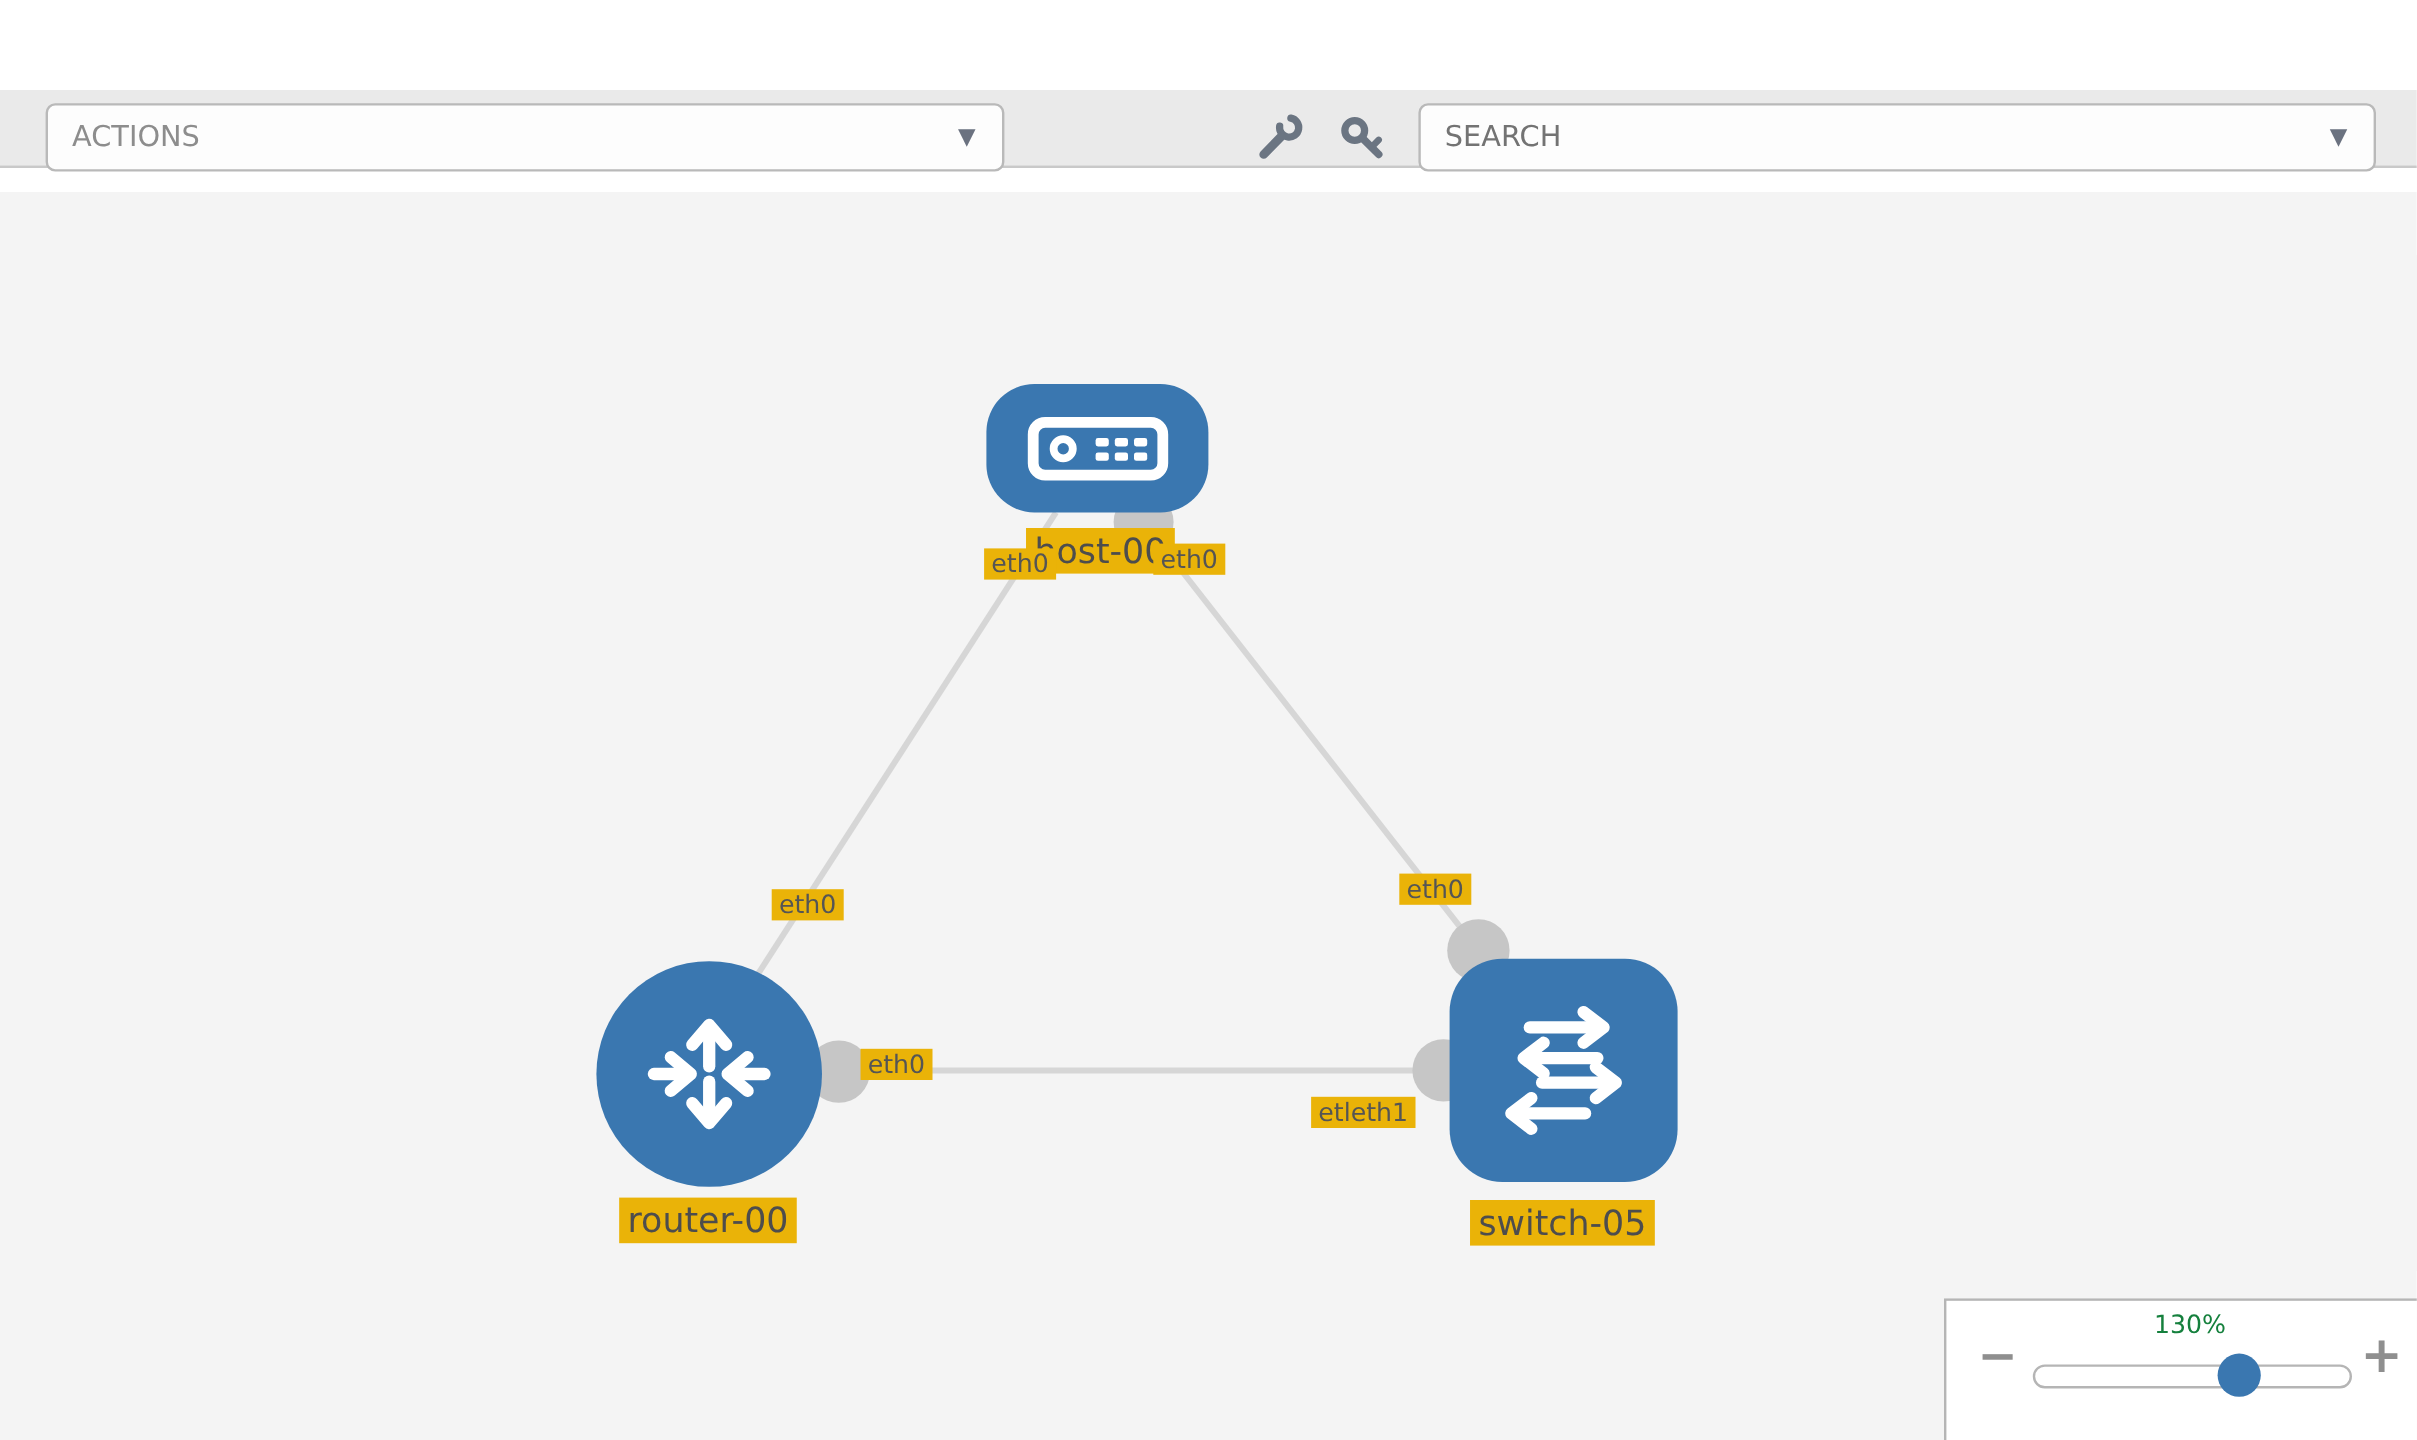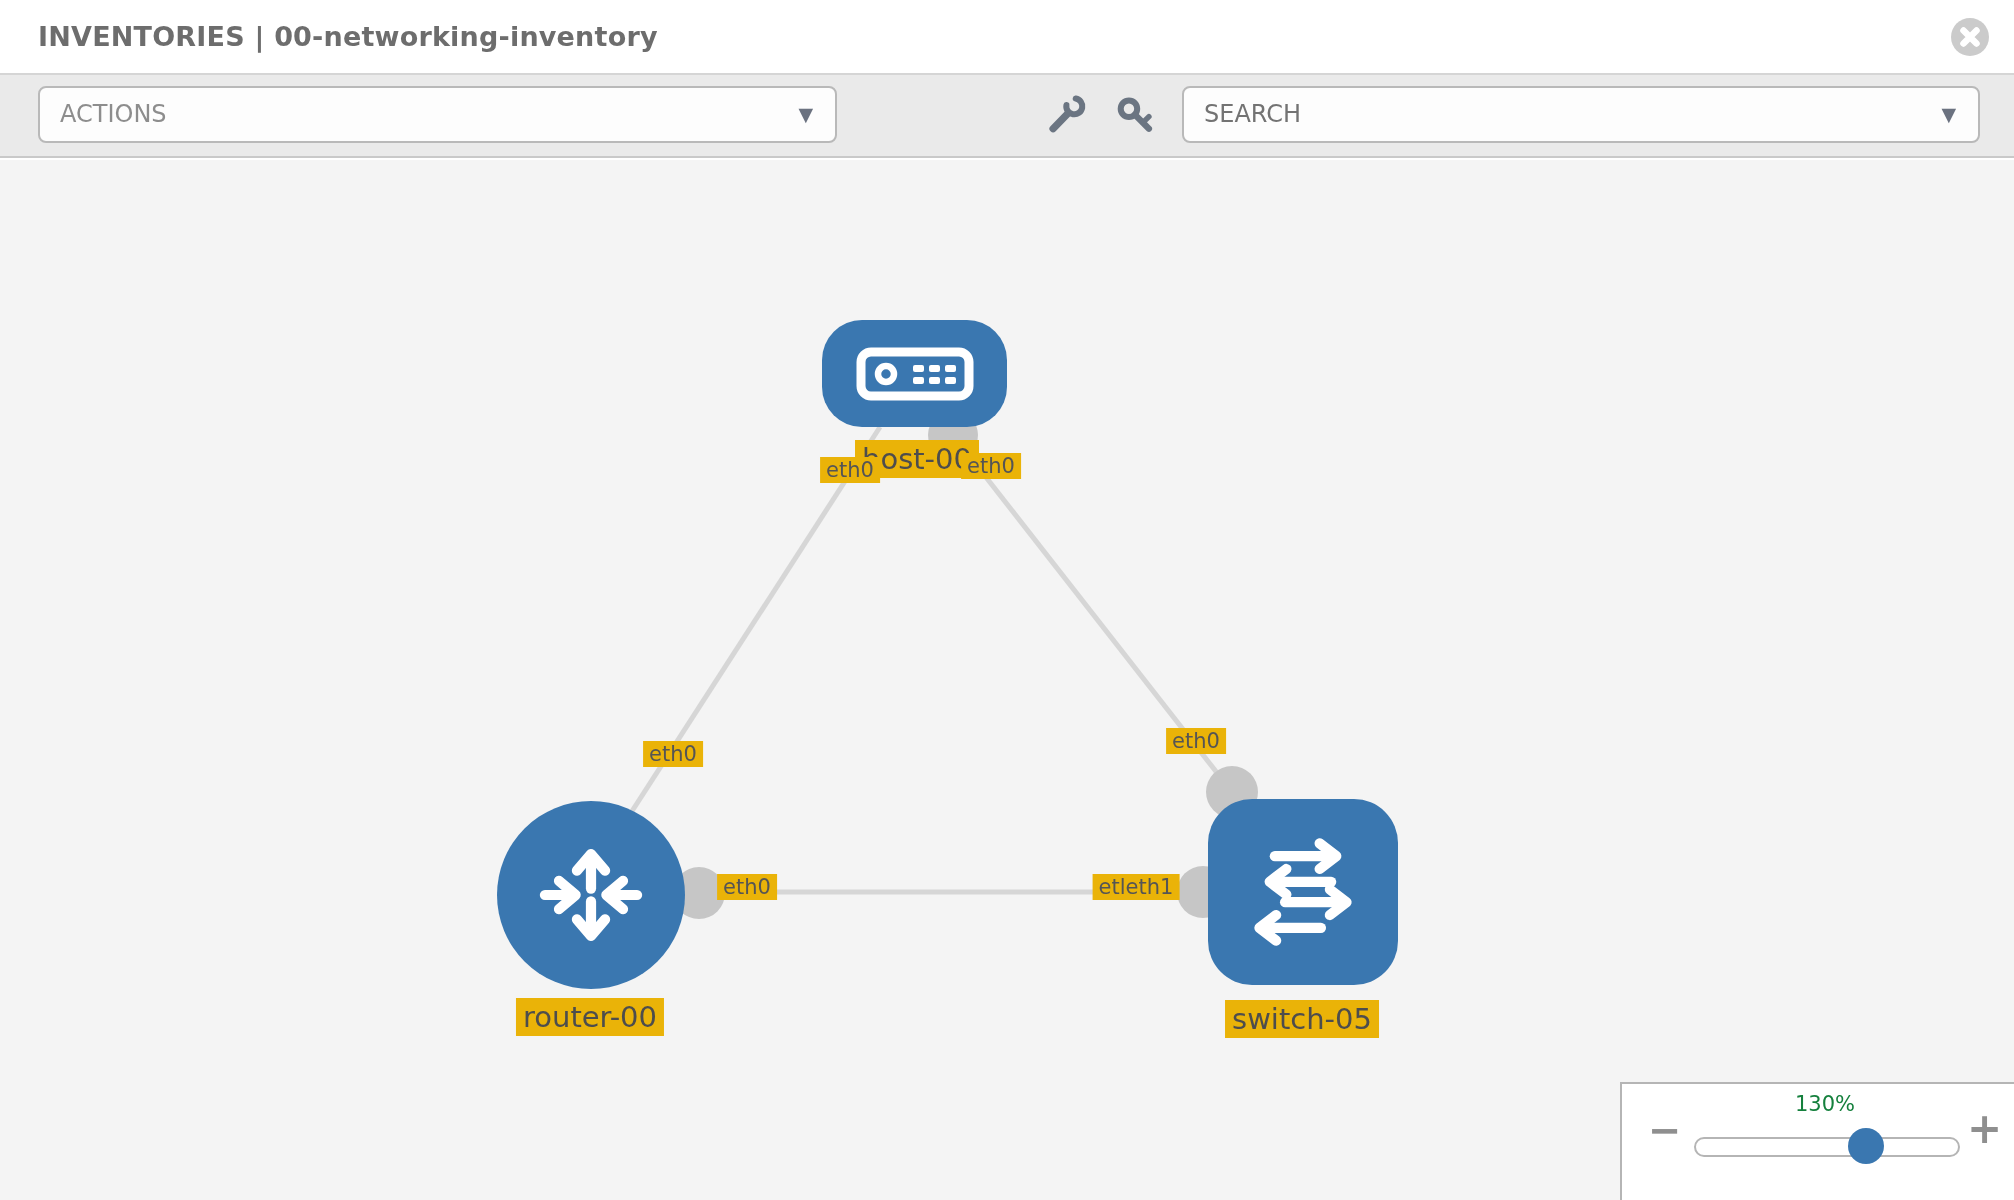--- a/index.html
+++ b/index.html
@@ -6,21 +6,21 @@
   html,body { width:2014px; height:1200px; }
   body { font-family:"DejaVu Sans","Liberation Sans",sans-serif; background:#ffffff; }
   .screen { position:relative; width:2014px; height:1200px; overflow:hidden; background:#ffffff; }
 
   
   .header { position:absolute; left:0; top:0; width:100%; height:75px; background:#ffffff; border-bottom:2px solid #d5d5d5; }
   .title { position:absolute; left:38px; top:0; height:73px; line-height:73px; font-size:27px; font-weight:bold; color:#6d6d6d; letter-spacing:0.2px; }
   .close-btn { position:absolute; right:24px; top:17px; width:40px; height:40px; cursor:pointer; }
 
   
-  .toolbar { position:absolute; left:0; top:75px; width:100%; height:83px; background:#eaeaea; border-bottom:2px solid #c9c9c9; }
+  .toolbar { position:absolute; left:0; top:75px; width:100%; height:65px; background:#eaeaea; border-bottom:2px solid #c9c9c9; }
   .fake-select { position:absolute; top:11px; height:57px; background:#fdfdfd; border:2px solid #b9b9b9; border-radius:8px; cursor:pointer; }
   .fake-select .sel-label { position:absolute; left:20px; top:0; height:53px; line-height:53px; font-size:24px; color:#8d8d8d; }
   .fake-select .caret { position:absolute; right:22px; top:0; height:53px; line-height:53px; font-size:19px; color:#6b7280; }
   .actions-select { left:38px; width:799px; }
   .search-select { left:1182px; width:798px; }
   .search-select .sel-label { color:#737373; }
   .tool-icon { position:absolute; top:18px; width:46px; height:46px; cursor:pointer; }
   .wrench-btn { left:1044px; }
   .key-btn { left:1112px; }
 
@@ -37,42 +37,35 @@
   .node-label { font-size:29px; padding:2px 7px; }
   .if-label { font-size:21px; padding:1px 6px; color:#555555; }
   .lbl-host     { left:917px;  top:280px; }
   .lbl-router   { left:590px;  top:838px; }
   .lbl-switch   { left:1302px; top:840px; }
   .if-host-left  { left:850px;  top:297px; }
   .if-host-right { left:991px;  top:293px; }
   .if-uplink-router { left:673px;  top:581px; }
   .if-uplink-switch { left:1196px; top:568px; }
   .if-mid-left   { left:747px;  top:714px; }
-  .if-mid-right  { left:1136px; top:714px; }
+  .if-mid-right  { left:1136px; top:754px; }
 
   
   .zoom-panel { position:absolute; left:1620px; top:922px; width:410px; height:150px; background:#ffffff; border:2px solid #b5b5b5; z-index:5; }
   .zoom-pct { position:absolute; left:143px; top:8px; width:120px; text-align:center; font-size:21px; color:#15803d; }
   .zoom-minus { position:absolute; left:26px; top:26px; font-size:40px; font-weight:bold; color:#8f8f8f; line-height:40px; cursor:pointer; }
   .zoom-plus  { position:absolute; left:345px; top:24px; font-size:42px; font-weight:bold; color:#8f8f8f; line-height:42px; cursor:pointer; }
   .zoom-track { position:absolute; left:72px; top:53px; width:266px; height:20px; background:#ffffff; border:2px solid #b5b5b5; border-radius:11px; cursor:pointer; }
   .zoom-thumb { position:absolute; left:226px; top:44px; width:36px; height:36px; border-radius:50%; background:#3a77b0; cursor:pointer; }
 </style>
 </head>
 <body>
 
 <div class="screen">
 
-  <div class="header">
-    <div class="title">INVENTORIES | 00-networking-inventory</div>
-    <svg class="close-btn" viewBox="0 0 40 40">
-      <circle cx="20" cy="20" r="19" fill="#cbcbcb"></circle>
-      <path d="M13.5 13.5 L26.5 26.5 M26.5 13.5 L13.5 26.5" stroke="#ffffff" stroke-width="6.5" stroke-linecap="round"></path>
-    </svg>
-  </div>
 
   <div class="toolbar">
     <div class="fake-select actions-select">
       <span class="sel-label">ACTIONS</span>
       <span class="caret">▼</span>
     </div>
 
     <svg class="tool-icon wrench-btn" viewBox="0 0 38 38">
       <g stroke="#6b7582" fill="none" stroke-linecap="round">
         <path d="M26.2 4.5 A6.6 6.6 0 1 1 18.5 10.0" stroke-width="5"></path>

